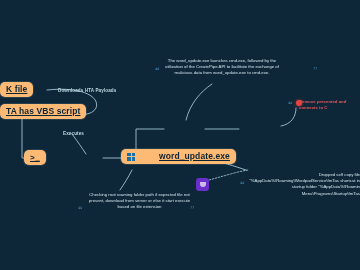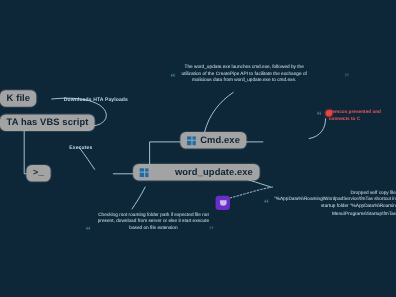--- a/index.html
+++ b/index.html
@@ -22,29 +22,30 @@
     top: 0;
     width: 360px;
     height: 270px;
     pointer-events: none;
   }
   .node {
     position: absolute;
     display: flex;
     align-items: center;
     gap: 4px;
-    background: #a3a3a3;
+    background: #fdba74;
     color: #0d2435;
     border-radius: 5px;
     padding: 3px 6px;
     font-size: 8.5px;
     font-weight: 600;
     letter-spacing: 0.1px;
     white-space: nowrap;
     box-shadow: 0 0 0 1px rgba(255,255,255,0.10);
+    text-decoration: underline;
   }
   .node-label { line-height: 1.1; }
   .win-ico {
     width: 8px; height: 8px;
     display: grid;
     grid-template-columns: 1fr 1fr;
     grid-template-rows: 1fr 1fr;
     gap: 1px;
     flex: 0 0 auto;
   }
@@ -151,29 +152,20 @@
   <div class="node" style="left:121px; top:149px;gap:24px;">
     <span class="win-ico">
         <i></i>
         <i></i>
         <i></i>
         <i></i>
       </span>
     <span class="node-label">word_update.exe</span>
   </div>
 
-  <div class="node" style="left:164px; top:120px;">
-    <span class="win-ico">
-        <i></i>
-        <i></i>
-        <i></i>
-        <i></i>
-      </span>
-    <span class="node-label">Cmd.exe</span>
-  </div>
 
 
   <div class="edge-label" style="left:58px; top:88px;">Downloads HTA Payloads</div>
   <div class="edge-label" style="left:63px; top:131px;">Executes</div>
 
   <div class="note" style="left:163px; top:58px; width:118px;">The word_update.exe launches cmd.exe, followed by the utilization of the CreatePipe API to facilitate the exchange of malicious data from word_update.exe to cmd.exe.</div>
   <div class="note alert" style="left:299px; top:99px; width:61px; text-align:left;">Remcos presented and connects to C</div>
   <div class="note" style="left:88px; top:192px; width:103px;">Checking root roaming folder path if expected file not present, download from server or else it start execute based on file extension</div>
   <div class="note" style="left:248px; top:172px; width:112px; text-align:right;">Dropped self copy file "%AppData%\Roaming\WordpadService\fmTas shortcut in startup folder "%AppData%\Roamin Menu\Programs\Startup\fmTas</div>
 

